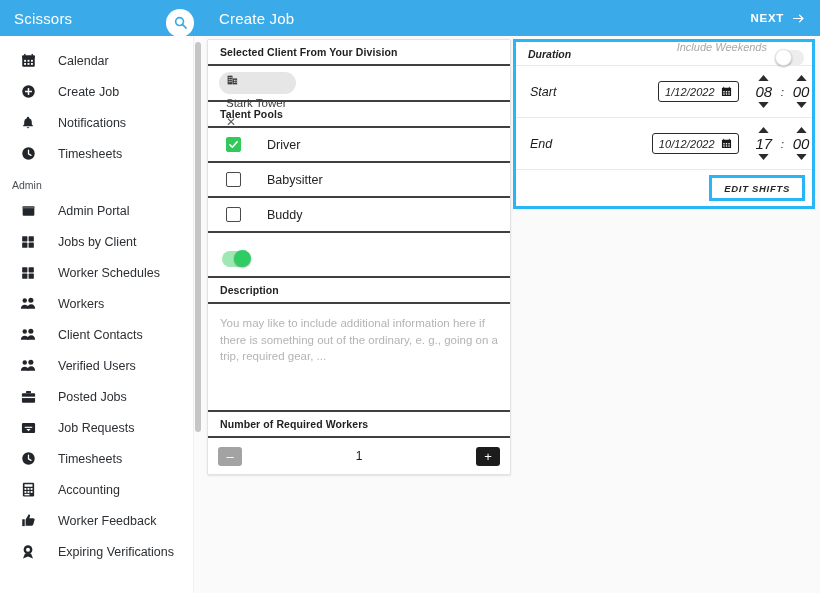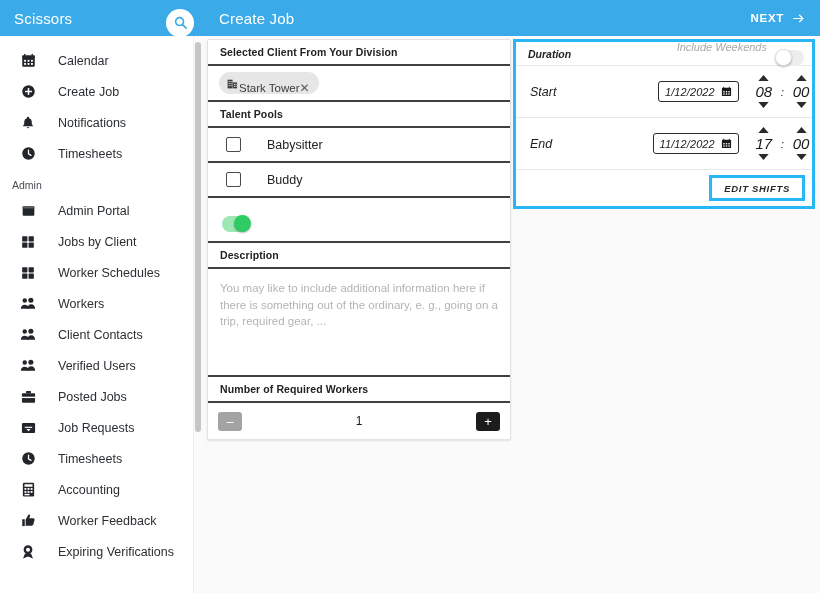--- a/index.html
+++ b/index.html
@@ -93,22 +93,22 @@
     display: flex; align-items: center;
   }
   .row:last-child { border-bottom: none; }
   .section-head {
     height: 26px; font-size: 10.5px; font-weight: bold; color: #222;
     padding-left: 12px; letter-spacing: .1px;
   }
   .chip-row { height: 36px; padding-left: 11px; }
   .chip {
     height: 22px; background: #e6e6e6; border-radius: 11px;
-    display: inline-flex; align-items: flex-end; 
-    padding: 0 9px 0 7px; cursor: pointer;
+    display: inline-flex; align-items: flex-start; gap: 7px;
+    padding: 0 9px 0 7px; cursor: pointer; flex-direction: column;
   }
   .chip .chip-label { font-size: 11.5px; color: #3c3c3c; }
   .chip .chip-x { font-size: 12px; color: #5a5a5a; line-height: 1; }
 
   .cb-row { height: 35px; padding-left: 18px; }
   .cbox {
     width: 15px; height: 15px; border: 1.6px solid #4a4a4a; border-radius: 2px;
     background: #ffffff; flex: 0 0 15px; cursor: pointer;
     display: flex; align-items: center; justify-content: center;
   }
@@ -456,20 +456,28 @@
               <rect x="17.6" y="16.2" width="2" height="2" fill="#e6e6e6"></rect>
             </svg>
           </span>
           <span class="chip-label">Stark Tower</span>
           <span class="chip-x">✕</span>
         </span>
       </div>
 
       <div class="row section-head">Talent Pools</div>
 
+      <div class="row cb-row">
+        <span class="cbox checked">
+          <svg width="11" height="11" viewBox="0 0 24 24" fill="none" stroke="#ffffff" stroke-width="3.4">
+            <polyline points="4,12.5 9.5,18 20,6" stroke-linecap="round" stroke-linejoin="round"></polyline>
+          </svg>
+        </span>
+        <span class="cb-label">Driver</span>
+      </div>
 
       <div class="row cb-row">
         <span class="cbox"></span>
         <span class="cb-label">Babysitter</span>
       </div>
 
       <div class="row cb-row">
         <span class="cbox"></span>
         <span class="cb-label">Buddy</span>
       </div>
@@ -553,21 +561,21 @@
                     <polygon points="0,0 12,0 6,7"></polygon>
                   </svg>
               </span>
             </span>
           </span>
         </div>
 
         <div class="dur-row">
           <span class="dur-label">End</span>
           <span class="date-box">
-            <span class="date-text">11/12/2022</span>
+            <span class="date-text">10/12/2022</span>
             <span>
               <svg width="11" height="11" viewBox="0 0 24 24" fill="#1a1a1a">
                 <rect x="2" y="4" width="20" height="18" rx="1.5"></rect>
                 <rect x="5" y="11" width="3" height="3" fill="#ffffff"></rect>
                 <rect x="10.5" y="11" width="3" height="3" fill="#ffffff"></rect>
                 <rect x="16" y="11" width="3" height="3" fill="#ffffff"></rect>
                 <rect x="5" y="16" width="3" height="3" fill="#ffffff"></rect>
                 <rect x="10.5" y="16" width="3" height="3" fill="#ffffff"></rect>
                 <rect x="16" y="16" width="3" height="3" fill="#ffffff"></rect>
                 <rect x="5" y="1" width="2" height="4" rx="1"></rect>

